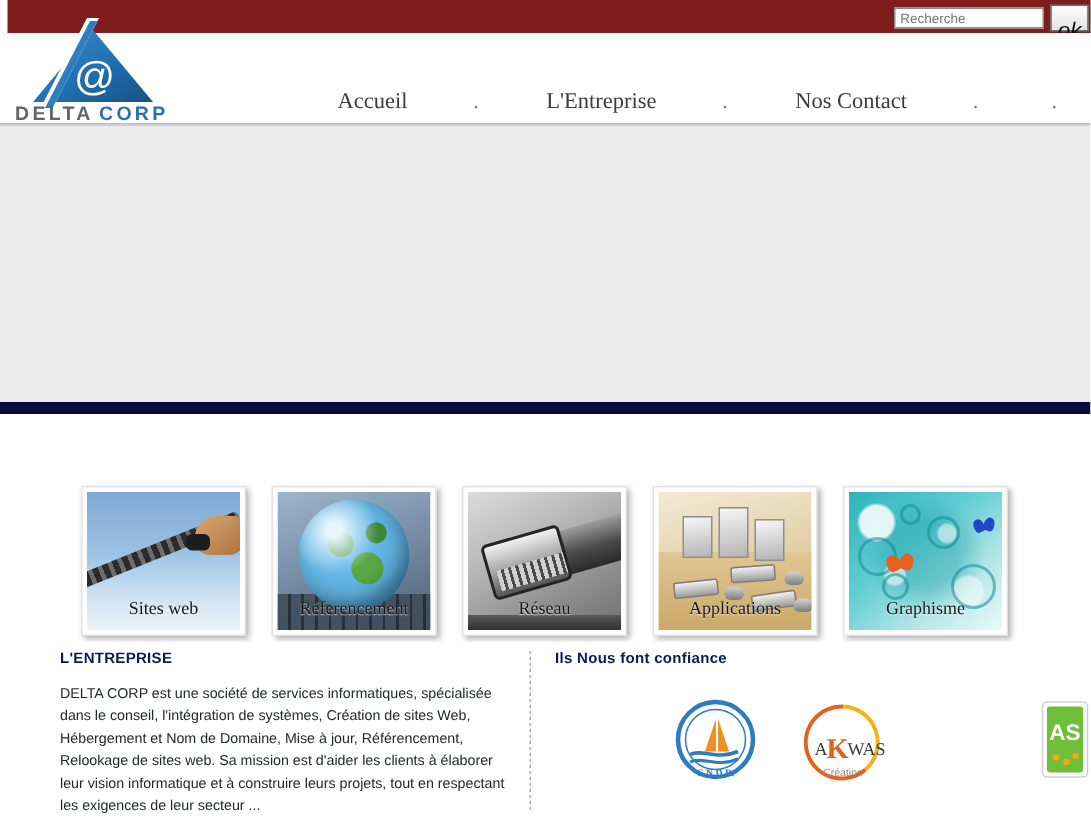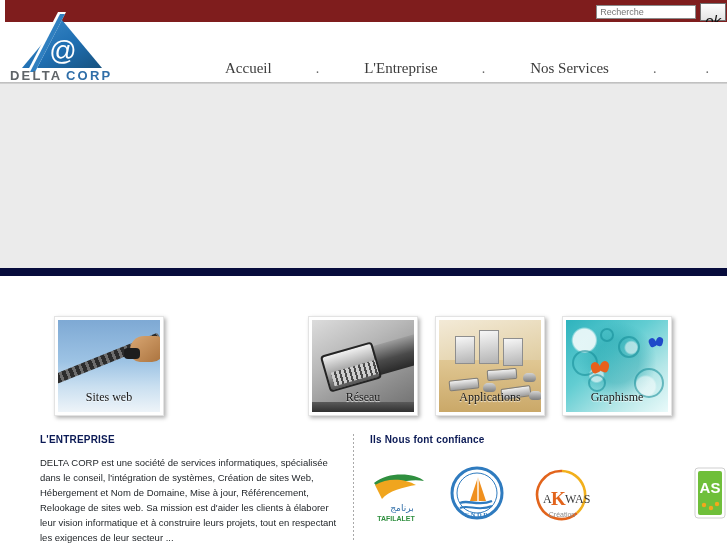--- a/index.html
+++ b/index.html
@@ -87,21 +87,21 @@
   .banner-inner { width:100%; height:100%; }
 
   
   .navy-bar {
     position: absolute; top: 268px; left: 0; width: 727px; height: 8px;
     background: #070c3c;
   }
 
   
   .services {
-    position: absolute; top: 316px; left: 0; width: 727px; height: 88px;
+    position: absolute; top: 324px; left: 0; width: 727px; height: 88px;
   }
   .svc {
     position: absolute;
     width: 110px; height: 100px;
     background: #fff;
     border: 1px solid #e3e3e3;
     box-shadow: 2px 2px 4px rgba(0,0,0,0.30);
     padding: 3px;
     cursor: pointer;
     overflow: hidden;
@@ -337,21 +337,21 @@
         <text x="4" y="70" font-family="Liberation Sans, sans-serif" font-size="13" font-weight="bold" letter-spacing="2.2" fill="#5f6468">DELTA</text>
         <text x="60" y="70" font-family="Liberation Sans, sans-serif" font-size="13" font-weight="bold" letter-spacing="2.2" fill="#2f6ea8">CORP</text>
       </svg>
     </a>
 
     <nav class="nav">
       <a class="nav-item" href="#">Accueil</a>
       <span class="nav-sep">.</span>
       <a class="nav-item" href="#">L'Entreprise</a>
       <span class="nav-sep">.</span>
-      <a class="nav-item" href="#">Nos Services</a>
+      <a class="nav-item" href="#">Nos Contact</a>
       <span class="nav-sep">.</span>
       <span class="nav-sep">.</span>
       <a class="nav-item" href="#">Catalogue</a>
       <span class="nav-sep">.</span>
       <a class="nav-item" href="#">Contact</a>
       <span class="nav-sep">.</span>
     </nav>
   </div>
 
   <div class="header-rule"></div>
@@ -366,20 +366,29 @@
 
     <div class="svc svc1">
       <div class="svc-pic">
         <div class="art-sky"></div>
         <div class="chain"></div>
         <div class="hand"></div>
         <div class="svc-label">Sites web</div>
       </div>
     </div>
 
+    <div class="svc svc2">
+      <div class="svc-pic">
+        <div class="art-globe">
+          <div class="kbd"></div>
+        </div>
+        <div class="globe"></div>
+        <div class="svc-label">Réferencement</div>
+      </div>
+    </div>
 
     <div class="svc svc3">
       <div class="svc-pic">
         <div class="art-rj45">
           <div class="cable"></div>
           <div class="plug">
             <div class="pins"></div>
           </div>
           <div class="floor"></div>
         </div>
@@ -435,28 +444,20 @@
       <h2 class="sec-title">L'ENTREPRISE</h2>
       <p class="sec-body">DELTA CORP est une société de services informatiques, spécialisée dans le conseil, l'intégration de systèmes, Création de sites Web, Hébergement et Nom de Domaine, Mise à jour, Référencement, Relookage de sites web. Sa mission est d'aider les clients à élaborer leur vision informatique et à construire leurs projets, tout en respectant les exigences de leur secteur ...</p>
 
     </div>
 
     <div class="col-right">
       <h2 class="sec-title">Ils Nous font confiance</h2>
 
       <div class="clients">
 
-        <a class="client c1" href="#">
-          <svg width="56" height="60" viewBox="0 0 56 60">
-            <path d="M2 18 C16 6, 44 8, 52 16 C40 14, 20 16, 12 30 Z" fill="#2f8f3f"></path>
-            <path d="M3 20 C16 12, 34 14, 44 20 C32 22, 16 26, 10 34 Z" fill="#f0a51e"></path>
-            <text x="30" y="46" font-family="DejaVu Sans, sans-serif" font-size="9" fill="#2f6ea8" text-anchor="middle">برنامج</text>
-            <text x="24" y="56" font-family="Liberation Sans, sans-serif" font-size="7" font-weight="bold" fill="#2f8f3f" text-anchor="middle">TAFILALET</text>
-          </svg>
-        </a>
 
         <a class="client c2" href="#">
           <svg width="58" height="60" viewBox="0 0 58 60">
             <circle cx="29" cy="28" r="25" fill="none" stroke="#2f7bbf" stroke-width="3"></circle>
             <circle cx="29" cy="28" r="20" fill="none" stroke="#2f7bbf" stroke-width="1"></circle>
             <path d="M30 12 L38 36 L22 36 Z" fill="#f0901e"></path>
             <path d="M30 12 L30 36" stroke="#ffffff" stroke-width="1.4"></path>
             <path d="M12 38 C20 34, 30 42, 44 36" stroke="#2f7bbf" stroke-width="2.4" fill="none"></path>
             <path d="M12 43 C20 39, 30 47, 44 41" stroke="#2f7bbf" stroke-width="2" fill="none"></path>
             <text x="29" y="52" font-family="Liberation Serif, serif" font-size="6.5" font-weight="bold" fill="#2f7bbf" text-anchor="middle">C.N.D.R.</text>

